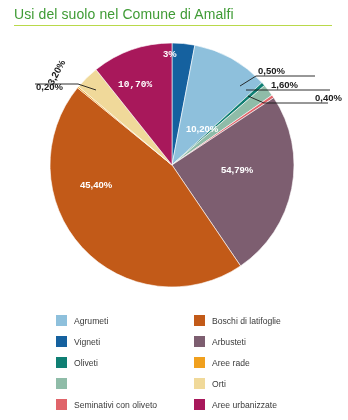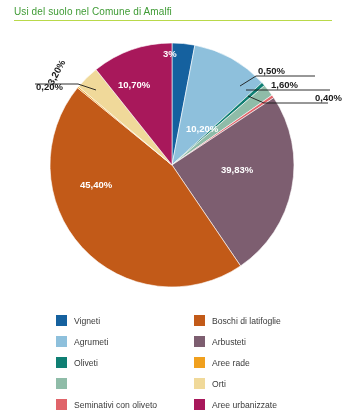--- a/index.html
+++ b/index.html
@@ -8,21 +8,21 @@
     background:#ffffff;
     font-family:"Liberation Sans","DejaVu Sans",sans-serif;
     overflow:hidden;
     position:relative;
   }
   #chart-root{position:absolute;left:0;top:0;width:348px;height:420px;}
 
   
   .title-wrap{position:absolute;left:14px;top:6px;width:322px;}
   .title-text{
-    font-size:10px;
+    font-size:14px;
     color:#3F9B35;
     letter-spacing:.1px;
     white-space:nowrap;
   }
   .title-rule{
     margin-top:3px;
     height:1px;
     background:#B9D94A;
     width:318px;
   }
@@ -38,21 +38,21 @@
     white-space:nowrap;
     line-height:1;
   }
   .lbl-white{color:#ffffff;}
   .lbl-black{color:#1a1a1a;}
 
   .lbl-vigneti{left:163px;top:49px;}
   .lbl-agrumeti{left:186px;top:92px;margin-top:32px;}
   .lbl-arbusteti{left:221px;top:165px;}
   .lbl-boschi{left:80px;top:180px;}
-  .lbl-urban{left:118px;top:80px;}
+  .lbl-urban{left:118px;top:80px;font-family:Liberation Mono, monospace;}
   .lbl-orti{
     left:46px;top:82px;
     transform:rotate(-62deg);
     transform-origin:left top;
   }
   .lbl-aree-rade{left:36px;top:82px;text-align:center;}
   .lbl-oliveti{left:258px;top:66px;text-align:center;}
   .lbl-seminativi{left:271px;top:80px;}
   .lbl-seminativo-oliveto{left:268px;top:93px;padding-left:47px;}
 
@@ -112,35 +112,35 @@
       <path d="M 264 75 L 328 75" stroke="#1a1a1a" stroke-width="0.9" fill="none"></path>
       <path d="M 264 75 L 248 68" stroke="#1a1a1a" stroke-width="0.9" fill="none"></path>
     </g>
   </svg>
 
   <div class="slice-label lbl-white lbl-vigneti">3%</div>
   <div class="slice-label lbl-white lbl-agrumeti">10,20%</div>
   <div class="slice-label lbl-black lbl-oliveti">0,50%</div>
   <div class="slice-label lbl-black lbl-seminativi">1,60%</div>
   <div class="slice-label lbl-black lbl-seminativo-oliveto">0,40%</div>
-  <div class="slice-label lbl-white lbl-arbusteti">39,83%</div>
+  <div class="slice-label lbl-white lbl-arbusteti">54,79%</div>
   <div class="slice-label lbl-white lbl-boschi">45,40%</div>
   <div class="slice-label lbl-black lbl-aree-rade">0,20%</div>
   <div class="slice-label lbl-black lbl-orti">3,20%</div>
   <div class="slice-label lbl-white lbl-urban">10,70%</div>
 
   <div class="legend">
     <div class="legend-col left">
       <div class="legend-item">
+        <span class="legend-swatch" style="background: rgb(142, 192, 220);"></span>
+        <span class="legend-label">Agrumeti</span>
+      </div>
+      <div class="legend-item">
         <span class="legend-swatch" style="background: rgb(21, 97, 159);"></span>
         <span class="legend-label">Vigneti</span>
-      </div>
-      <div class="legend-item">
-        <span class="legend-swatch" style="background: rgb(142, 192, 220);"></span>
-        <span class="legend-label">Agrumeti</span>
       </div>
       <div class="legend-item">
         <span class="legend-swatch" style="background: rgb(15, 127, 115);"></span>
         <span class="legend-label">Oliveti</span>
       </div>
       <div class="legend-item">
         <span class="legend-swatch" style="background: rgb(143, 188, 168);"></span>
       </div>
       <div class="legend-item">
         <span class="legend-swatch" style="background: rgb(224, 100, 106);"></span>

